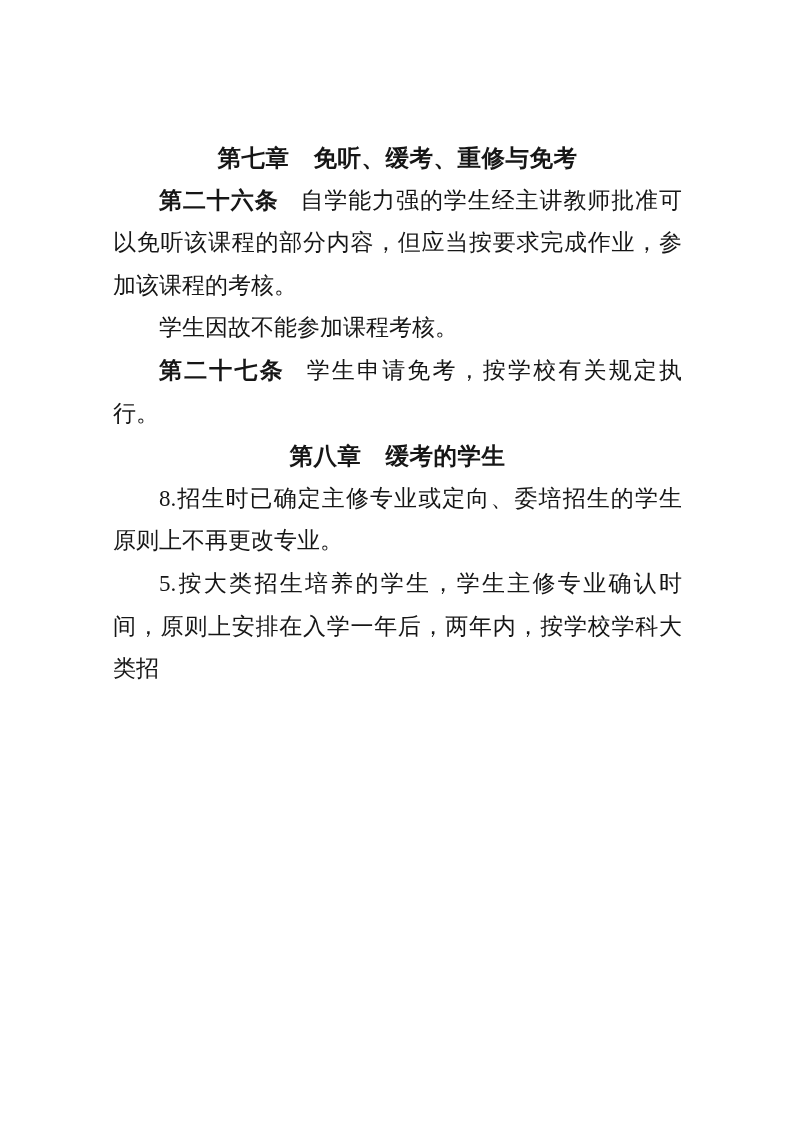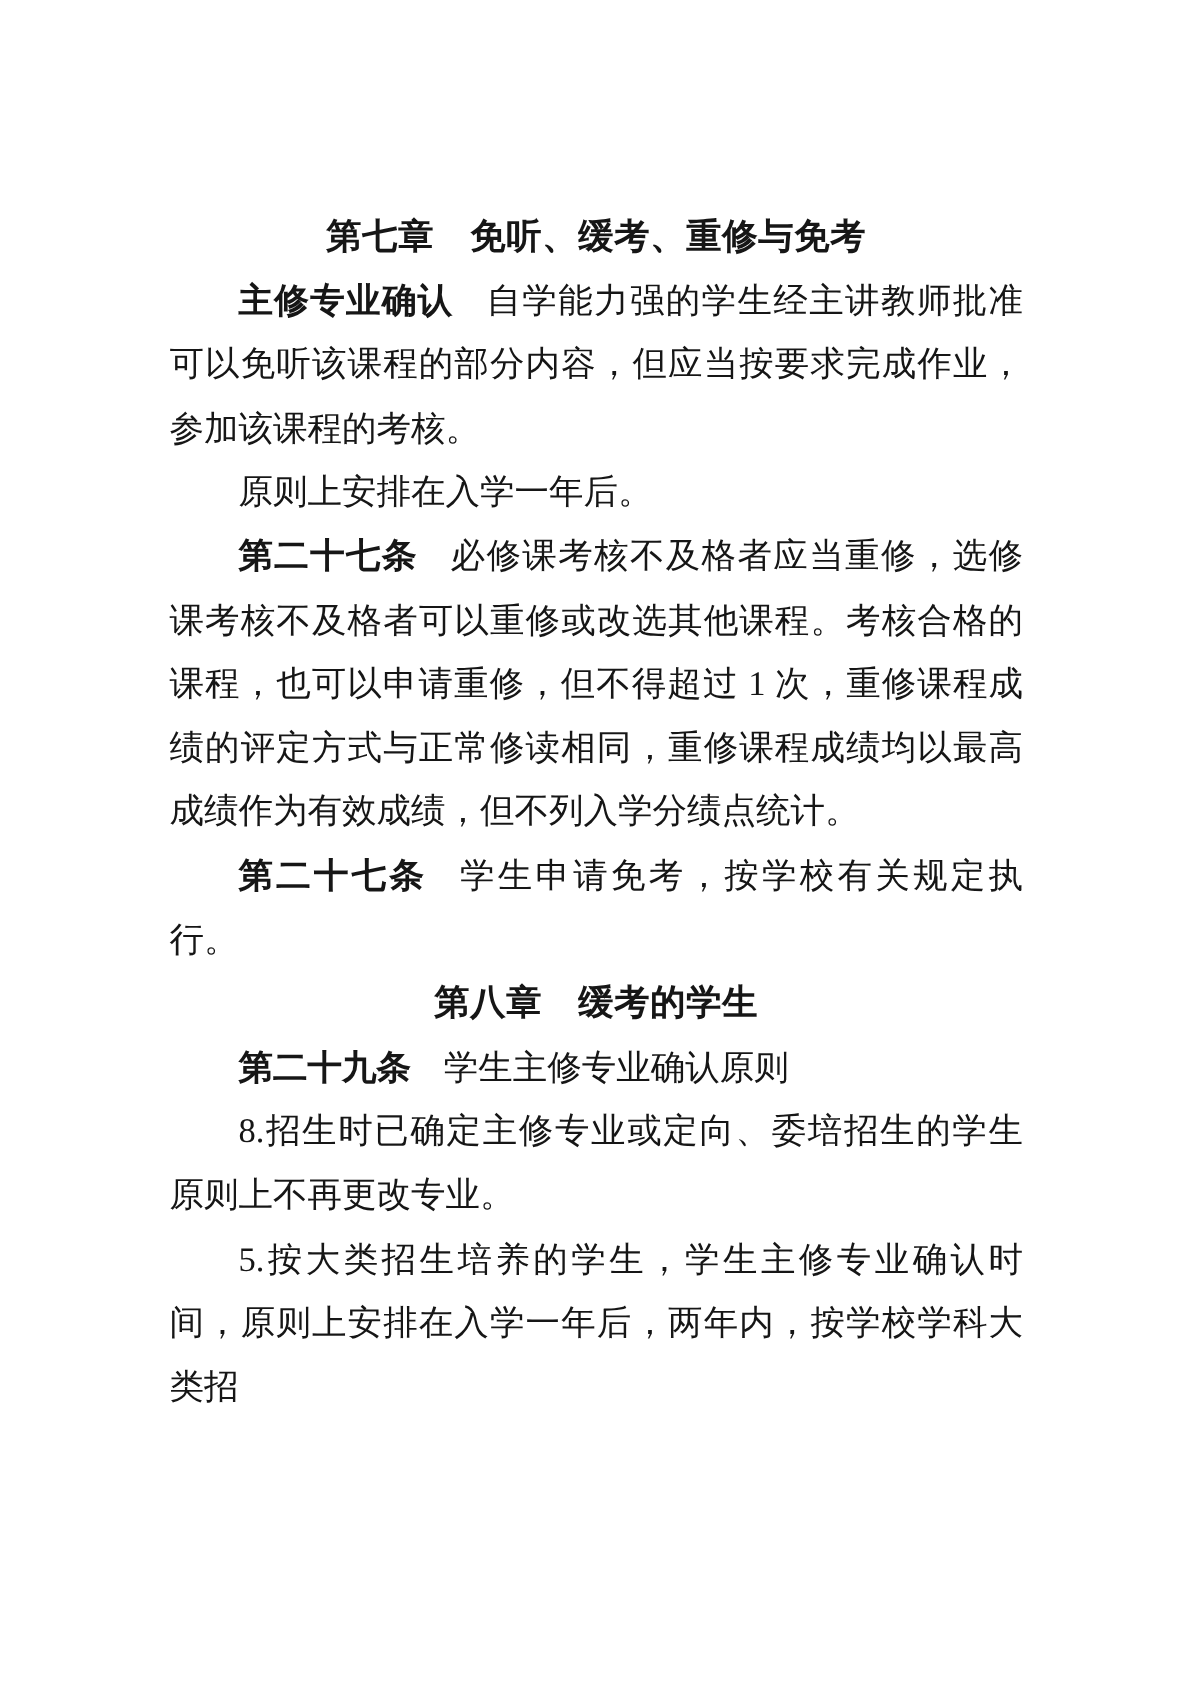--- a/index.html
+++ b/index.html
@@ -40,30 +40,28 @@
     margin-right: 0.95em;
   }
 </style>
 </head>
 <body>
 
 <div class="page">
 
   <p class="chapter-heading">第七章　免听、缓考、重修与免考</p>
 
-  <p class="para"><span class="lead">主修专业确认</span><span>自学能力强的学生经主讲教师批准可以免听该课程的部分内容，但应当按要求完成作业，参加该课程的考核。</span></p>
+  <p class="para"><span class="lead">第二十六条</span><span>自学能力强的学生经主讲教师批准可以免听该课程的部分内容，但应当按要求完成作业，参加该课程的考核。</span></p>
 
-  <p class="para">原则上安排在入学一年后。</p>
+  <p class="para">学生因故不能参加课程考核。</p>
 
 
-  <p class="para"><span class="lead">第二十七条</span><span>必修课考核不及格者应当重修，选修课考核不及格者可以重修或改选其他课程。考核合格的课程，也可以申请重修，但不得超过 1 次，重修课程成绩的评定方式与正常修读相同，重修课程成绩均以最高成绩作为有效成绩，但不列入学分绩点统计。</span></p>
 
   <p class="para"><span class="lead">第二十七条</span><span>学生申请免考，按学校有关规定执行。</span></p>
 
   <p class="chapter-heading">第八章　缓考的学生</p>
 
-  <p class="para"><span class="lead">第二十九条</span><span>学生主修专业确认原则</span></p>
 
   <p class="para">8.招生时已确定主修专业或定向、委培招生的学生原则上不再更改专业。</p>
 
   <p class="para">5.按大类招生培养的学生，学生主修专业确认时间，原则上安排在入学一年后，两年内，按学校学科大类招</p>
 
 </div>
 
 </body></html>

